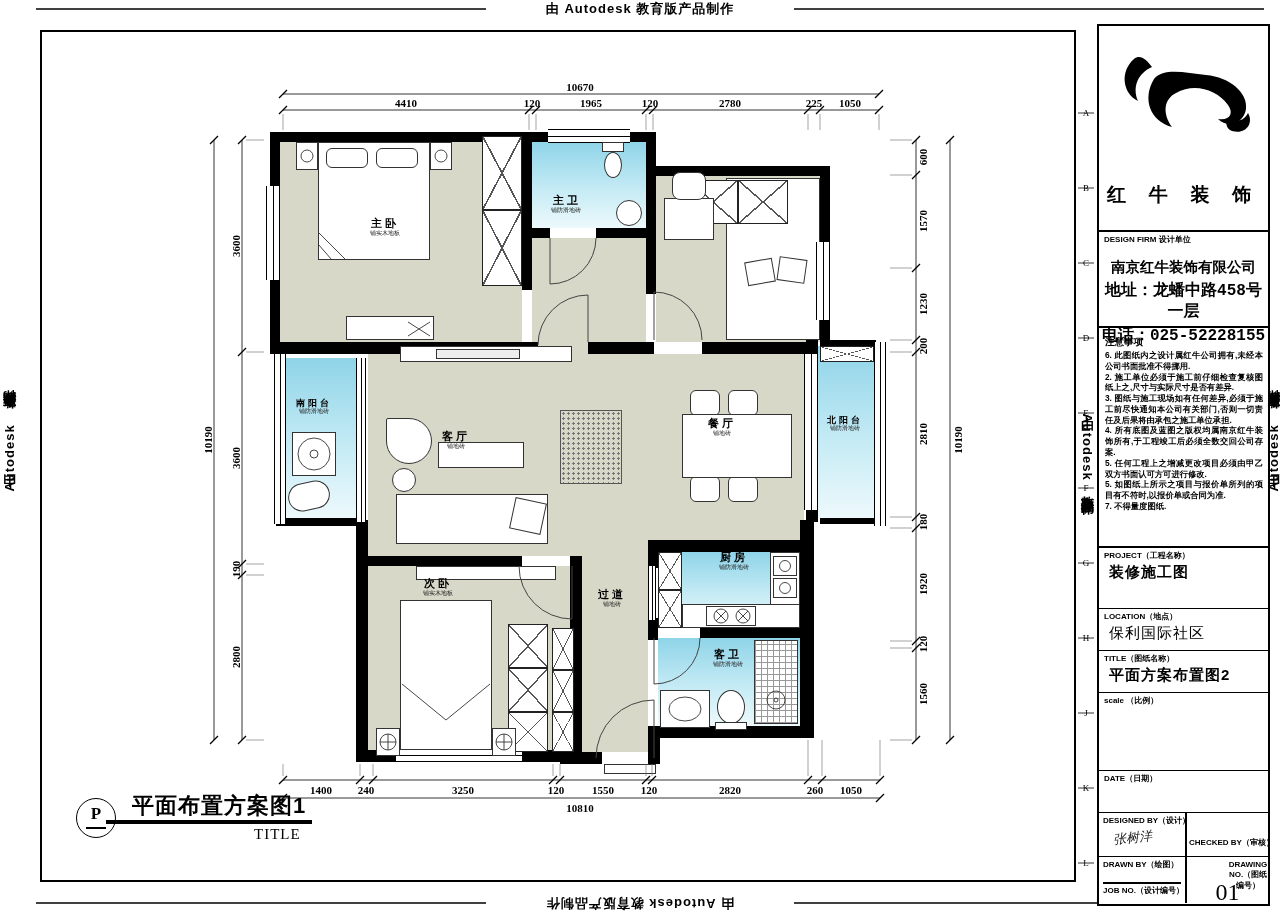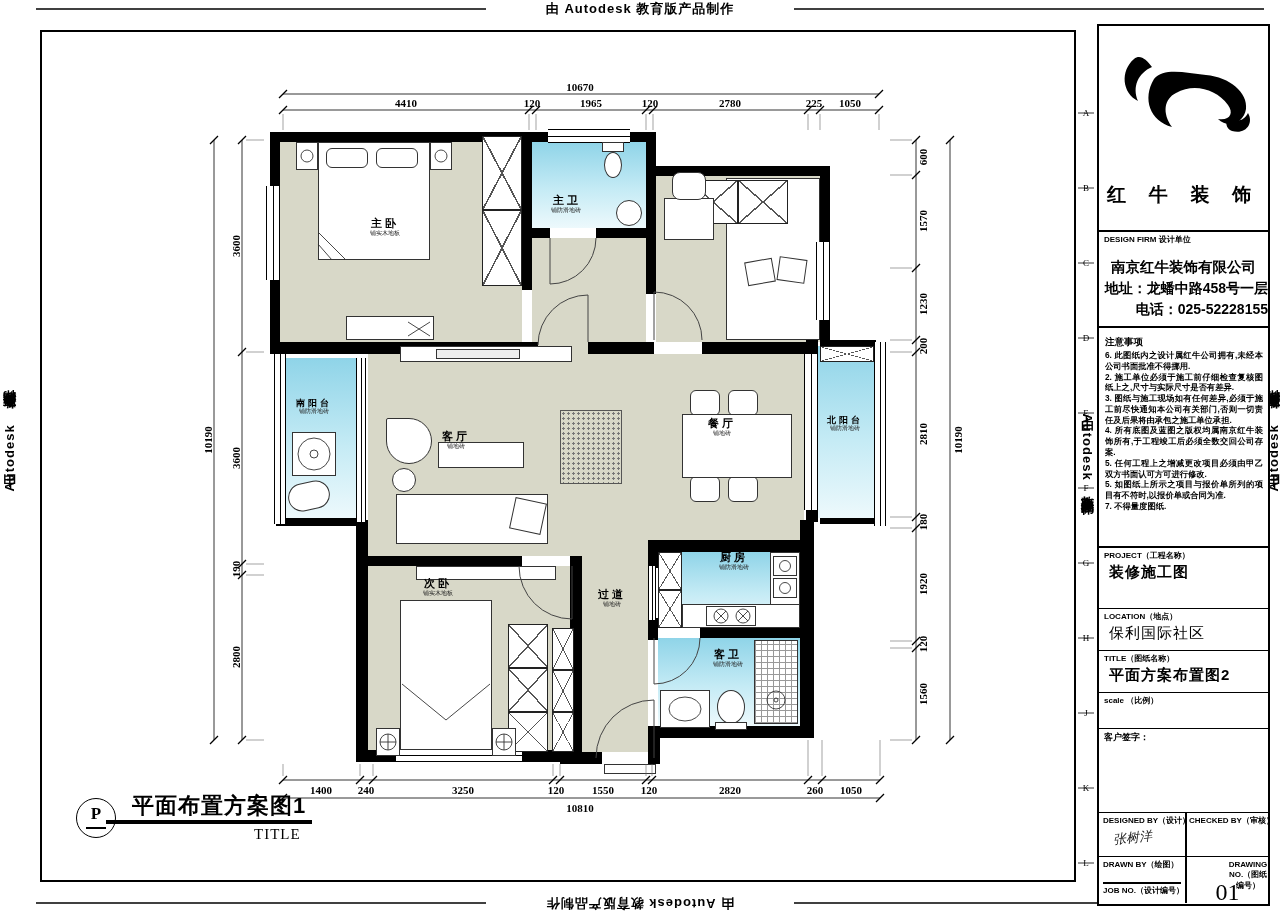--- a/index.html
+++ b/index.html
@@ -48,21 +48,21 @@
   #cap-sub{position:absolute;left:254px;top:826px;font-family:"Liberation Serif",serif;font-size:15px;letter-spacing:1px;}
   
   #tb{position:absolute;left:1097px;top:24px;width:173px;height:882px;border:2.5px solid #000;box-sizing:border-box;background:#fff;}
   .tbrow{position:absolute;left:0;right:0;border-top:1.5px solid #000;box-sizing:border-box;}
   .tblabel{position:absolute;left:5px;top:2px;font-size:8px;font-weight:bold;white-space:nowrap;}
   .tbvalue{position:absolute;left:10px;top:15px;font-size:15px;font-weight:bold;letter-spacing:1px;white-space:nowrap;}
   #tb-logo-text{position:absolute;left:0;right:0;top:156px;text-align:center;font-family:"Liberation Serif",serif;
       font-size:19px;font-weight:bold;letter-spacing:9px;}
   #tb-company{position:absolute;left:0;right:0;top:230px;text-align:center;}
   #tb-company .c1{font-family:"Liberation Serif",serif;font-size:14.5px;font-weight:bold;margin:2px 0;}
-  #tb-company .c2{font-family:Liberation Sans, sans-serif;font-size:14px;font-weight:bold;margin:3px 0;text-align:right;}
+  #tb-company .c2{font-family:Liberation Mono, monospace;font-size:16px;font-weight:bold;margin:3px 0;}
   #tb-notes{position:absolute;left:6px;right:5px;top:310px;height:226px;overflow:hidden;}
   #tb-notes .nt{font-size:9.5px;font-weight:bold;margin-bottom:1px;}
   #tb-notes .ni{font-size:8.3px;font-weight:bold;line-height:1.3;text-align:justify;}
   .sig{position:absolute;left:14px;top:16px;font-family:"Liberation Serif",serif;font-style:italic;font-size:13px;
        transform:rotate(-6deg);color:#222;}
   svg{position:absolute;left:0;top:0;pointer-events:none;}
 </style>
 </head>
 <body>
 
@@ -404,27 +404,27 @@
     <span class="tblabel">LOCATION（地点）</span>
     <span class="tbvalue" style="font-weight:normal;">保利国际社区</span>
   </div>
   <div class="tbrow" style="top:624px;height:42px;">
     <span class="tblabel">TITLE（图纸名称）</span>
     <span class="tbvalue">平面方案布置图2</span>
   </div>
   <div class="tbrow" style="top:666px;height:36px;">
     <span class="tblabel">scale （比例）</span>
   </div>
-  <div class="tbrow" style="top:702px;height:42px;">
-    <span class="tblabel" style="font-size:9px;">客户签字：</span>
+  <div class="tbrow" style="top:744px;height:42px;">
+    <span class="tblabel">DATE（日期）</span>
   </div>
   <div class="tbrow" style="top:786px;height:44px;">
     <span class="tblabel" style="left:4px;">DESIGNED BY（设计）</span>
     <span class="sig">张树洋</span>
-    <span class="tblabel" style="left:90px;">CHECKED BY（审核）</span>
+    <span class="tblabel" style="left:90px;margin-top:22px;">CHECKED BY（审核）</span>
     <i style="position:absolute;left:86px;top:0;bottom:0;width:1.5px;background:#000;"></i>
   </div>
   <div class="tbrow" style="top:830px;height:47px;">
     <span class="tblabel" style="left:4px;">DRAWN BY（绘图）</span>
     <span class="tblabel" style="left:4px;top:28px;">JOB NO.（设计编号）</span>
     <i style="position:absolute;left:4px;right:87px;top:25px;height:1.5px;background:#000;"></i>
     <i style="position:absolute;left:86px;top:0;bottom:0;width:1.5px;background:#000;"></i>
     <span style="position:absolute;left:88px;right:0;top:3px;text-align:center;font-size:8px;font-weight:bold;padding-left:41px;">DRAWING NO.（图纸编号）</span>
     <span style="position:absolute;left:88px;right:0;top:22px;text-align:center;font-family:'Liberation Serif',serif;font-size:24px;">01</span>
   </div>

